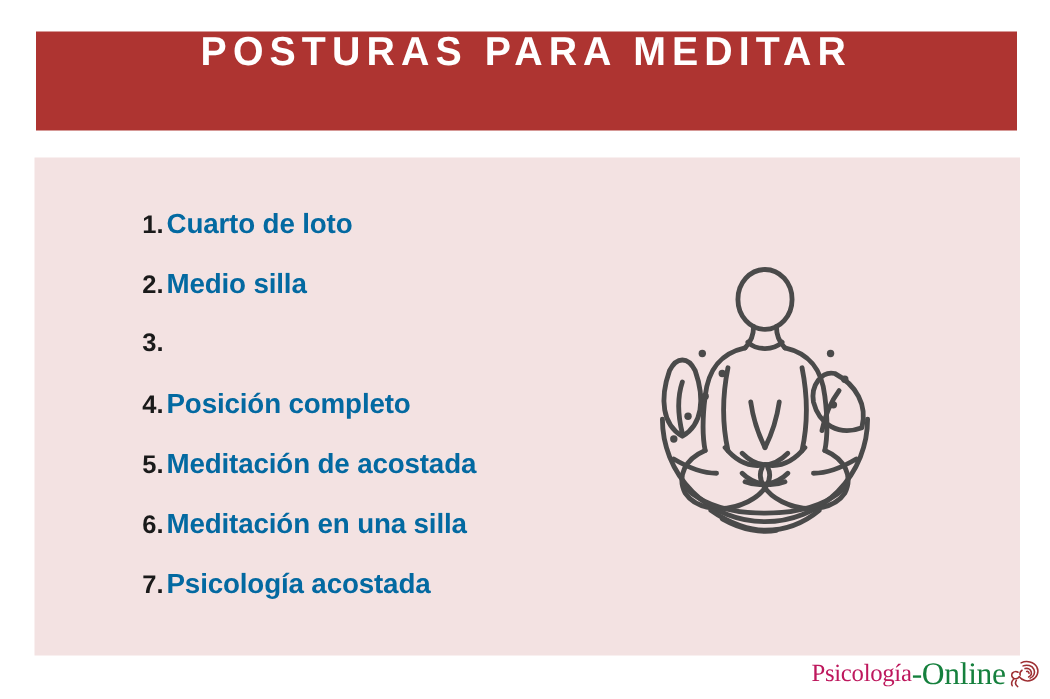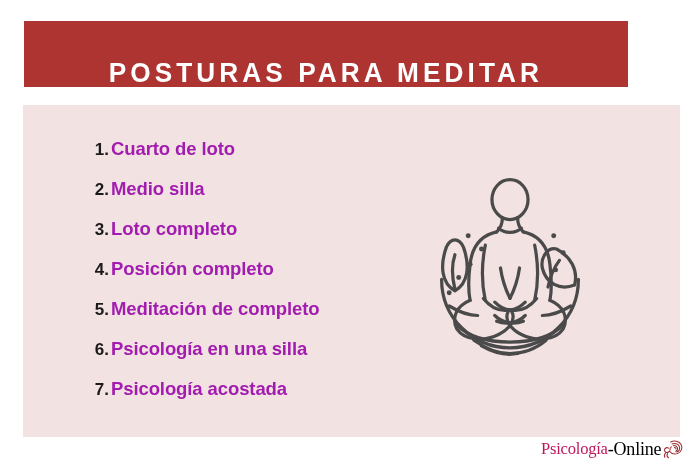--- a/index.html
+++ b/index.html
@@ -19,25 +19,25 @@
     width: 700px;
     height: 466px;
     background: #ffffff;
   }
 
   
   .header-bar {
     position: absolute;
     left: 24px;
     top: 21px;
-    width: 604px;
+    width: 654px;
     height: 66px;
     background: #ae3431;
     display: flex;
-    align-items: flex-end;
+    align-items: flex-start;
     justify-content: center;
     box-sizing: border-box;
   }
   .header-title {
     color: #ffffff;
     font-family: "Liberation Sans", sans-serif;
     font-weight: bold;
     font-size: 27px;
     letter-spacing: 4.2px;
     text-transform: uppercase;
@@ -77,21 +77,21 @@
     width: 26px;
     text-align: right;
     color: #1a1a1a;
     font-family: "Liberation Sans", sans-serif;
     font-weight: bold;
     font-size: 17px;
     letter-spacing: 0px;
   }
   .item-label {
     margin-left: 2px;
-    color: #a21caf;
+    color: #0369a1;
     font-family: "Liberation Sans", sans-serif;
     font-weight: bold;
     font-size: 18.5px;
     letter-spacing: -0.1px;
   }
 
   
   .illustration {
     position: absolute;
     left: 392px;
@@ -117,22 +117,22 @@
   .logo-brand {
     font-family: "Liberation Serif", serif;
     font-weight: normal;
     font-size: 16.5px;
     color: #be185d;
     letter-spacing: -0.2px;
   }
   .logo-suffix {
     font-family: "Liberation Serif", serif;
     font-weight: normal;
-    font-size: 18px;
-    color: #000000;
+    font-size: 21px;
+    color: #15803d;
     letter-spacing: -0.2px;
     text-align: center;
   }
   .logo-icon {
     margin-left: 1px;
     width: 22px;
     height: 20px;
     display: block;
   }
 </style>
@@ -151,33 +151,32 @@
       <li class="posture-item">
         <span class="item-number">1.</span>
         <span class="item-label">Cuarto de loto</span>
       </li>
       <li class="posture-item">
         <span class="item-number">2.</span>
         <span class="item-label">Medio silla</span>
       </li>
       <li class="posture-item">
         <span class="item-number">3.</span>
-        <span class="item-label">Loto completo</span>
       </li>
       <li class="posture-item">
         <span class="item-number">4.</span>
         <span class="item-label">Posición completo</span>
       </li>
       <li class="posture-item">
         <span class="item-number">5.</span>
-        <span class="item-label">Meditación de completo</span>
+        <span class="item-label">Meditación de acostada</span>
       </li>
       <li class="posture-item">
         <span class="item-number">6.</span>
-        <span class="item-label">Psicología en una silla</span>
+        <span class="item-label">Meditación en una silla</span>
       </li>
       <li class="posture-item">
         <span class="item-number">7.</span>
         <span class="item-label">Psicología acostada</span>
       </li>
     </ol>
 
     <div class="illustration">
       <svg viewBox="0 0 200 200" xmlns="http://www.w3.org/2000/svg" fill="none" stroke="#4a4a4a" stroke-width="3.4" stroke-linecap="round" stroke-linejoin="round">
 

